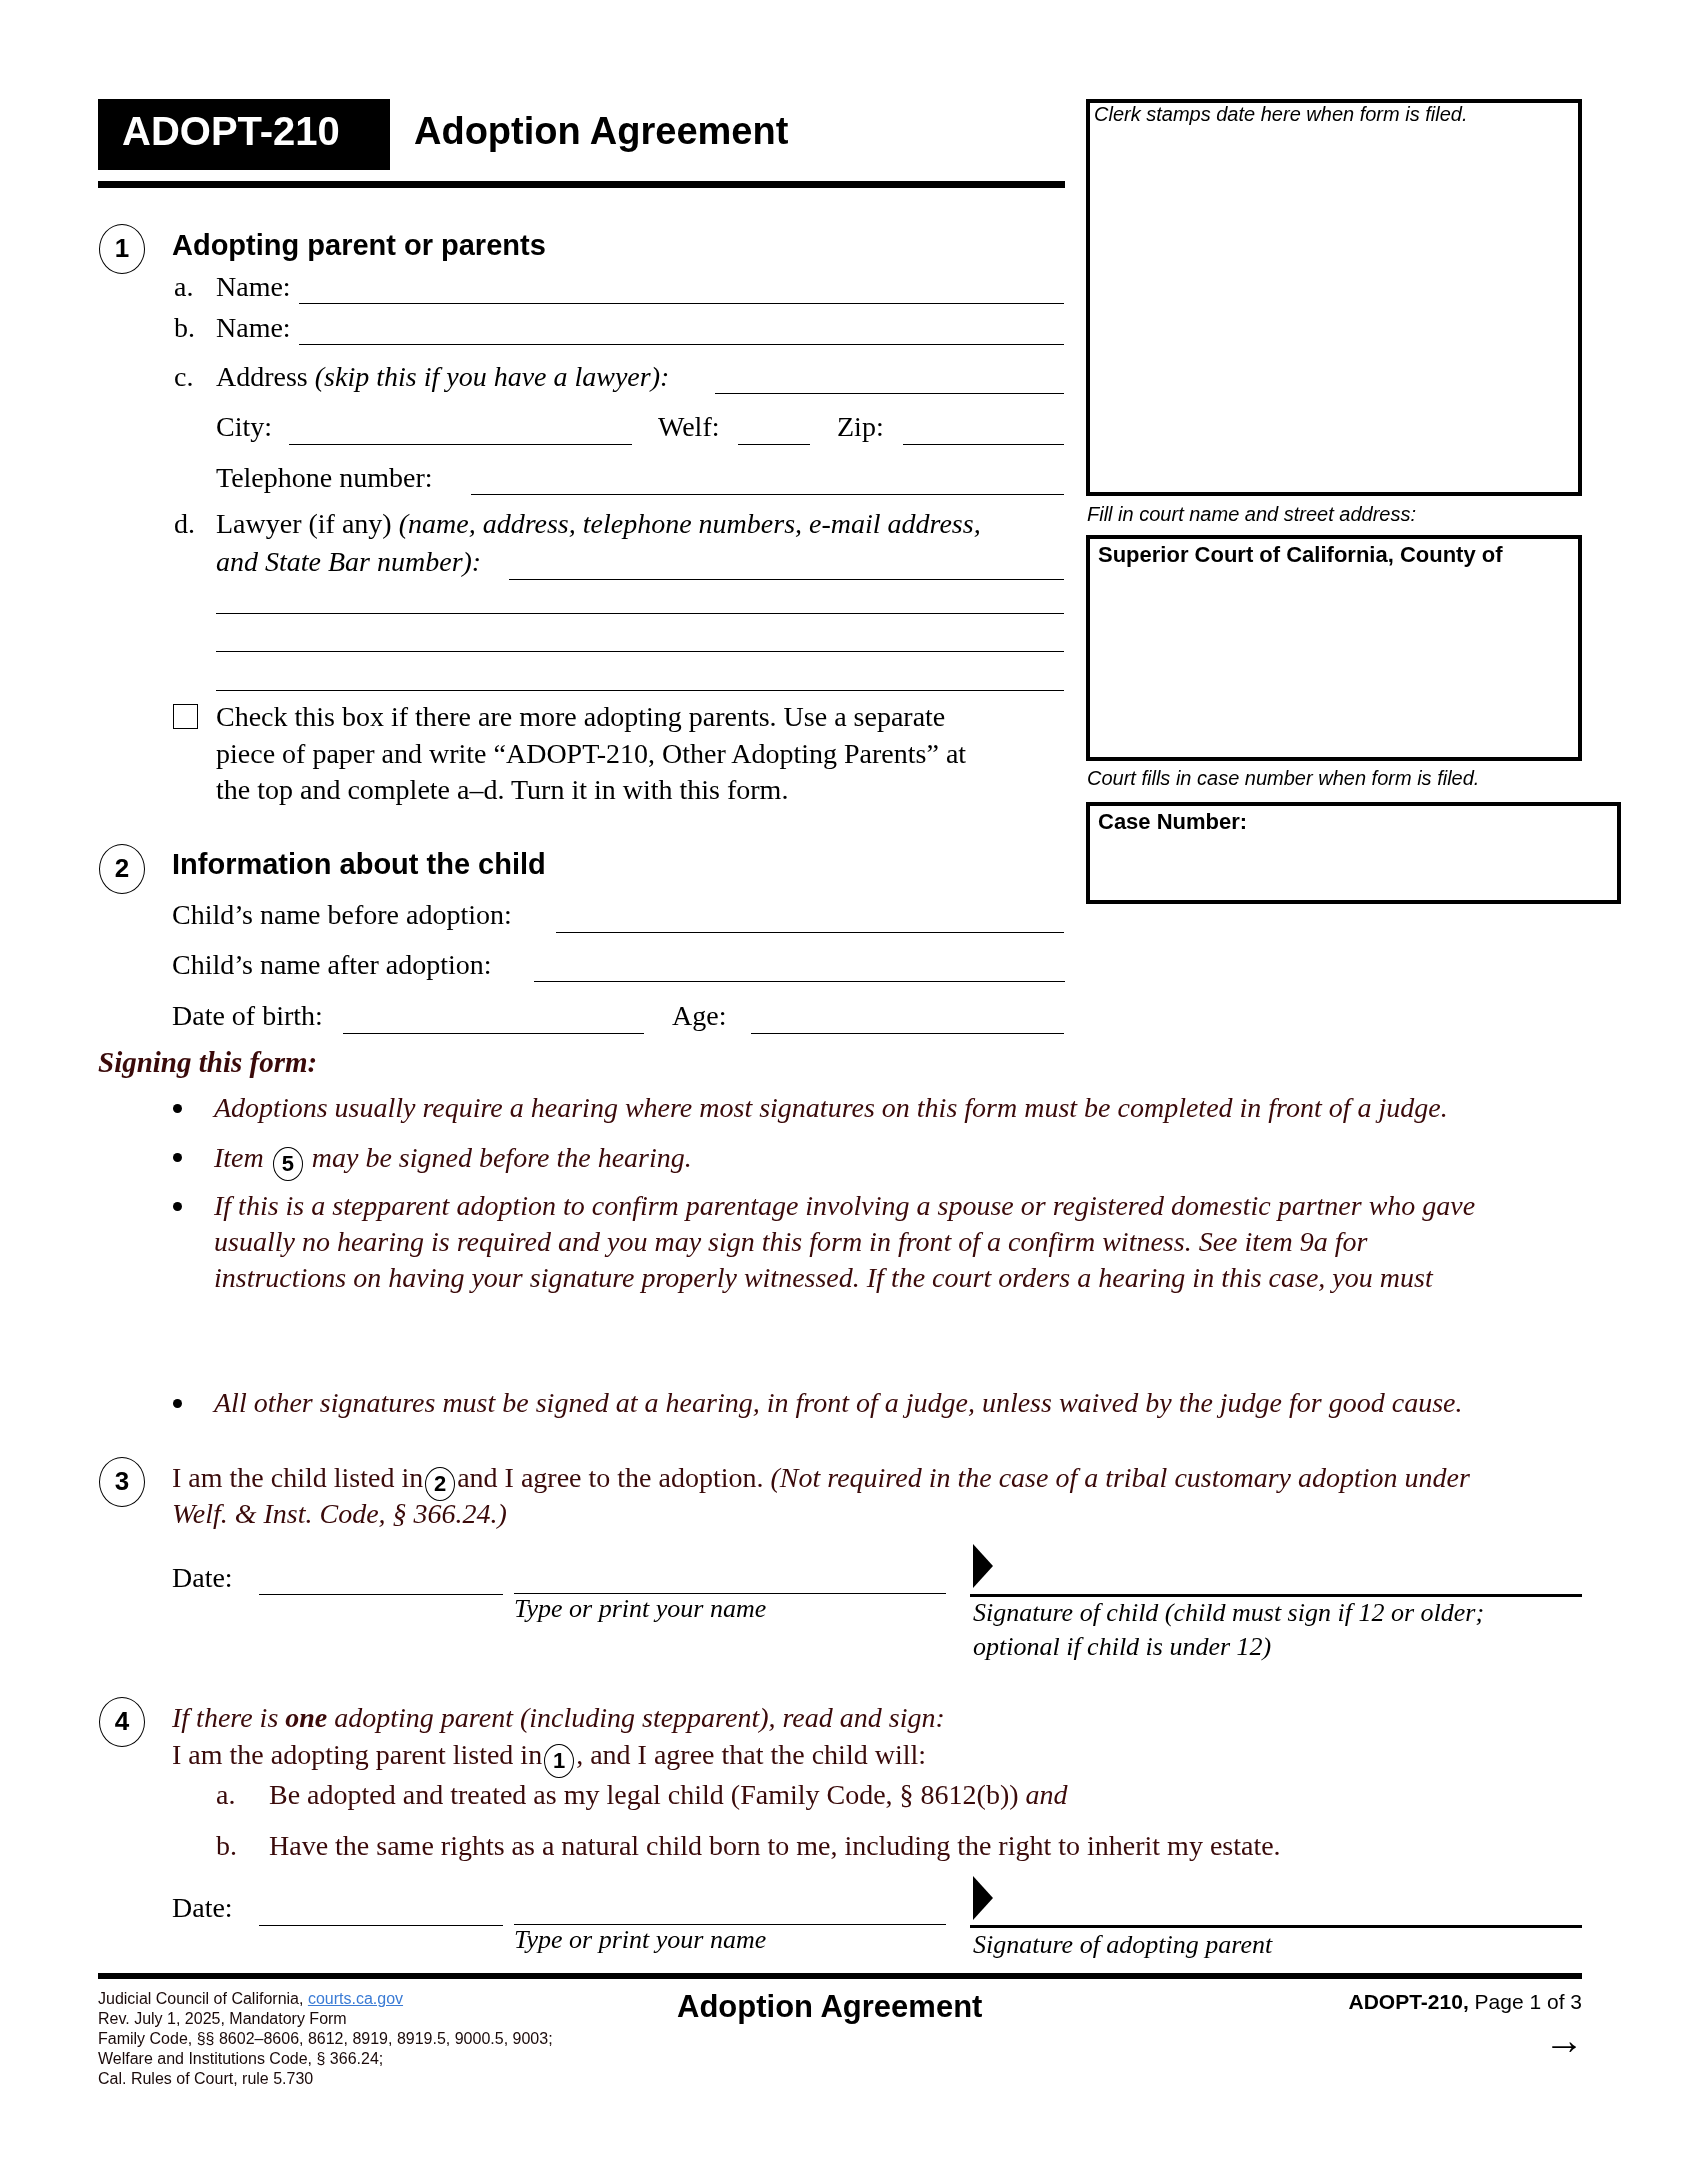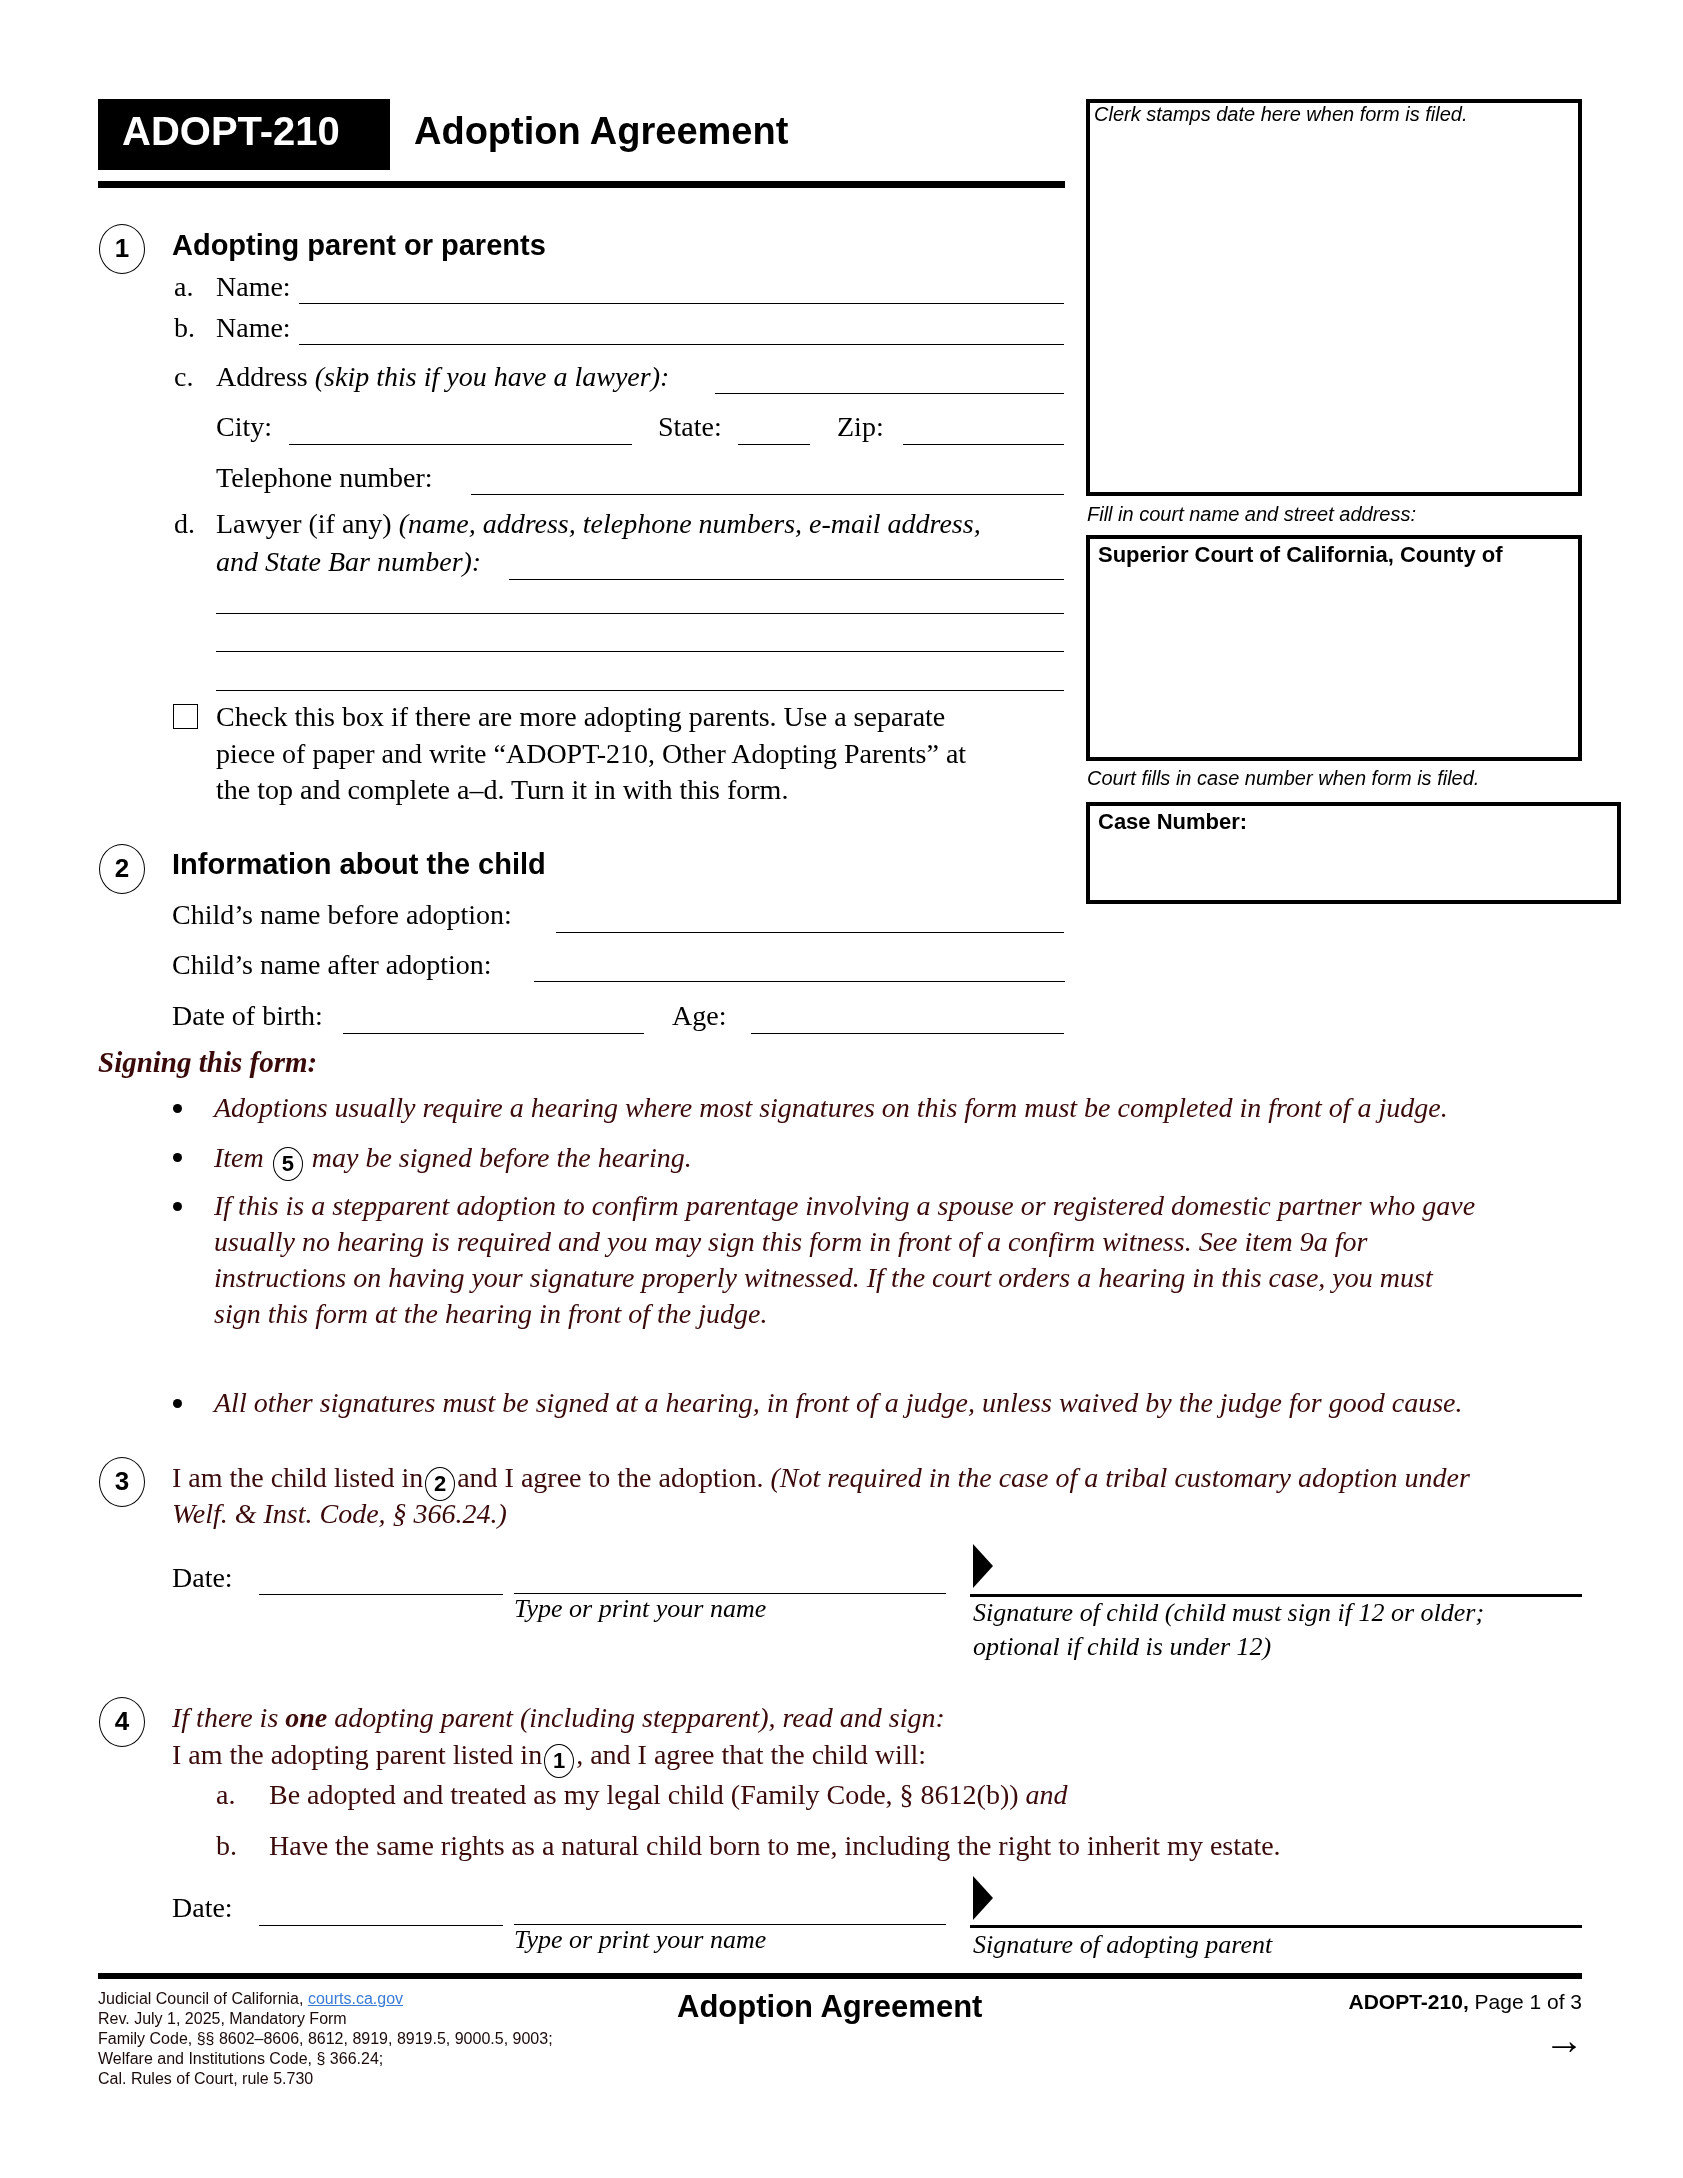--- a/index.html
+++ b/index.html
@@ -66,21 +66,21 @@
 <div class="abs t28" style="left:216px;top:360px;">
   <span>Address</span>
   <span class="ital">(skip this if you have a lawyer):</span>
 </div>
 <div class="line" style="left:715px;top:393px;width:349px;"></div>
 <input class="fl" type="text" style="left: 717px; top: 359px; width: 347px; height: 32px;">
 
 <div class="abs t28" style="left:216px;top:410px;">City:</div>
 <div class="line" style="left:289px;top:444px;width:343px;"></div>
 <input class="fl" type="text" style="left: 291px; top: 410px; width: 339px; height: 32px;">
-<div class="abs t28" style="left:658px;top:410px;">State:</div>
+<div class="abs t28" style="left:658px;top:410px;">Welf:</div>
 <div class="line" style="left:738px;top:444px;width:72px;"></div>
 <input class="fl" type="text" style="left: 739px; top: 410px; width: 69px; height: 32px;">
 <div class="abs t28" style="left:837px;top:410px;">Zip:</div>
 <div class="line" style="left:903px;top:444px;width:161px;"></div>
 <input class="fl" type="text" style="left: 905px; top: 410px; width: 158px; height: 32px;">
 
 <div class="abs t28" style="left:216px;top:461px;">Telephone number:</div>
 <div class="line" style="left:471px;top:494px;width:593px;"></div>
 <input class="fl" type="text" style="left: 473px; top: 460px; width: 590px; height: 32px;">
 
@@ -132,21 +132,20 @@
   <span>Item</span>
   <span class="icirc">5</span>
   <span>may be signed before the hearing.</span>
 </div>
 
 <div class="bullet" style="left:173px;top:1202px;"></div>
 <div class="abs para ital red" style="left:214px;top:1188px;white-space:nowrap;">
   <div>If this is a stepparent adoption to confirm parentage involving a spouse or registered domestic partner who gave</div>
   <div>usually no hearing is required and you may sign this form in front of a confirm witness. See item 9a for</div>
   <div>instructions on having your signature properly witnessed. If the court orders a hearing in this case, you must</div>
-  <div>sign this form at the hearing in front of the judge.</div>
 </div>
 
 <div class="bullet" style="left:173px;top:1399px;"></div>
 <div class="abs para ital red" style="left:214px;top:1385px;white-space:nowrap;">All other signatures must be signed at a hearing, in front of a judge, unless waived by the judge for good cause.</div>
 
 <div class="circ" style="left:99px;top:1457px;">3</div>
 <div class="abs para red" style="left:172px;top:1460px;white-space:nowrap;">
   <span>I am the child listed in</span><span class="icirc">2</span><span>and I agree to the adoption.</span>
   <span class="ital">(Not required in the case of a tribal customary adoption under</span>
 </div>

